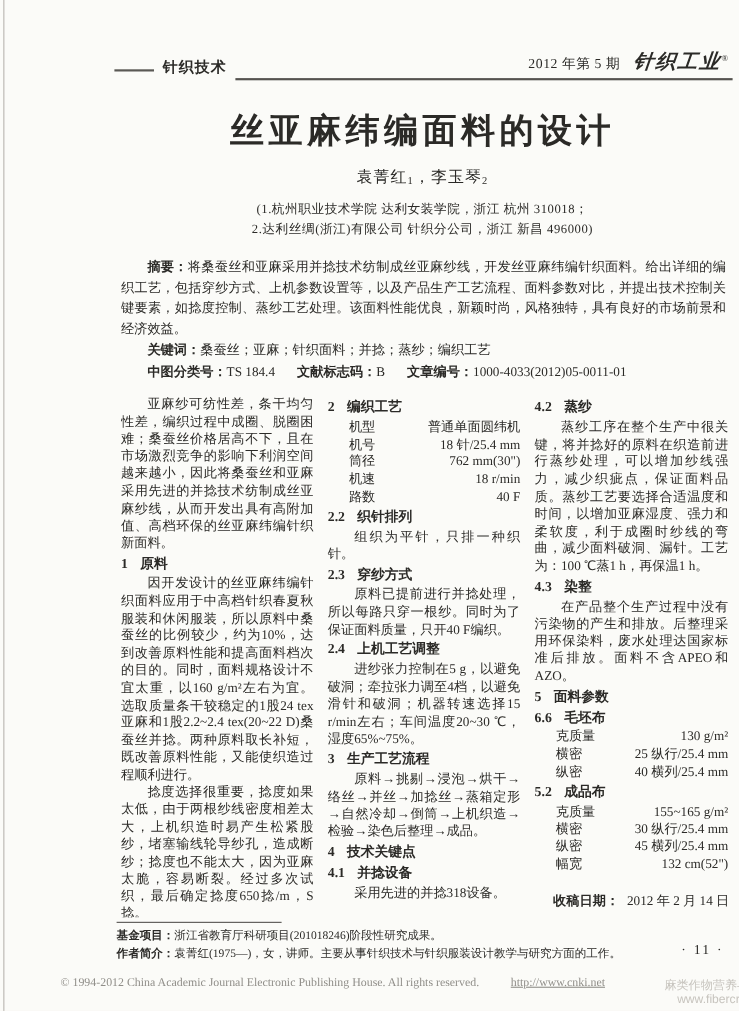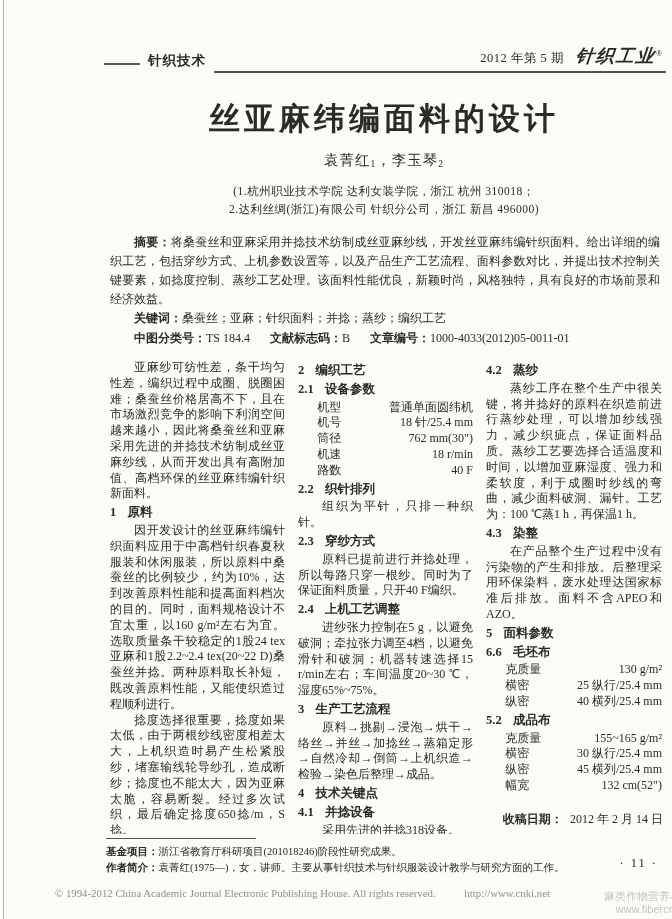--- a/index.html
+++ b/index.html
@@ -70,21 +70,21 @@
   
   .footnotes{margin:4px 40px 0 58px;}
   .fn-divider{width:150px;border-top:1.5px solid #55534f;margin-bottom:5px;}
   .fn{font-size:10.5px;line-height:16px;}
   
   .pageno{position:absolute;right:62px;bottom:48px;font-size:12.5px;letter-spacing:2px;}
   .copyright{
     position:absolute;left:55px;bottom:20px;right:10px;
     font-size:10.8px;color:#908e89;white-space:nowrap;
   }
-  .copyright .url{margin-left:26px;}
+  .copyright .url{margin-left:26px;text-decoration:underline;}
   .watermark{
     position:absolute;right:6px;bottom:4px;text-align:right;
     font-size:11px;line-height:12.5px;color:#c7c4be;
     font-family:"Liberation Sans", sans-serif;
   }
 </style>
 </head>
 <body>
 
 <div class="page">
@@ -125,21 +125,20 @@
 
     <div class="col">
       <p class="para">亚麻纱可纺性差，条干均匀性差，编织过程中成圈、脱圈困难；桑蚕丝价格居高不下，且在市场激烈竞争的影响下利润空间越来越小，因此将桑蚕丝和亚麻采用先进的并捻技术纺制成丝亚麻纱线，从而开发出具有高附加值、高档环保的丝亚麻纬编针织新面料。</p>
       <div class="h1"><span class="hnum">1</span><span>原料</span></div>
       <p class="para">因开发设计的丝亚麻纬编针织面料应用于中高档针织春夏秋服装和休闲服装，所以原料中桑蚕丝的比例较少，约为10%，达到改善原料性能和提高面料档次的目的。同时，面料规格设计不宜太重，以160 g/m²左右为宜。选取质量条干较稳定的1股24 tex亚麻和1股2.2~2.4 tex(20~22 D)桑蚕丝并捻。两种原料取长补短，既改善原料性能，又能使织造过程顺利进行。</p>
       <p class="para">捻度选择很重要，捻度如果太低，由于两根纱线密度相差太大，上机织造时易产生松紧股纱，堵塞输线轮导纱孔，造成断纱；捻度也不能太大，因为亚麻太脆，容易断裂。经过多次试织，最后确定捻度650捻/m，S捻。</p>
     </div>
 
     <div class="col">
       <div class="h1"><span class="hnum">2</span><span>编织工艺</span></div>
-      <div class="h2"><span class="hnum">2.1</span><span>设备参数</span></div>
       <div class="srow">
           <span class="sl">机型</span>
           <span class="sv">普通单面圆纬机</span>
         </div>
       <div class="srow">
           <span class="sl">机号</span>
           <span class="sv">18 针/25.4 mm</span>
         </div>
       <div class="srow">
           <span class="sl">筒径</span>

